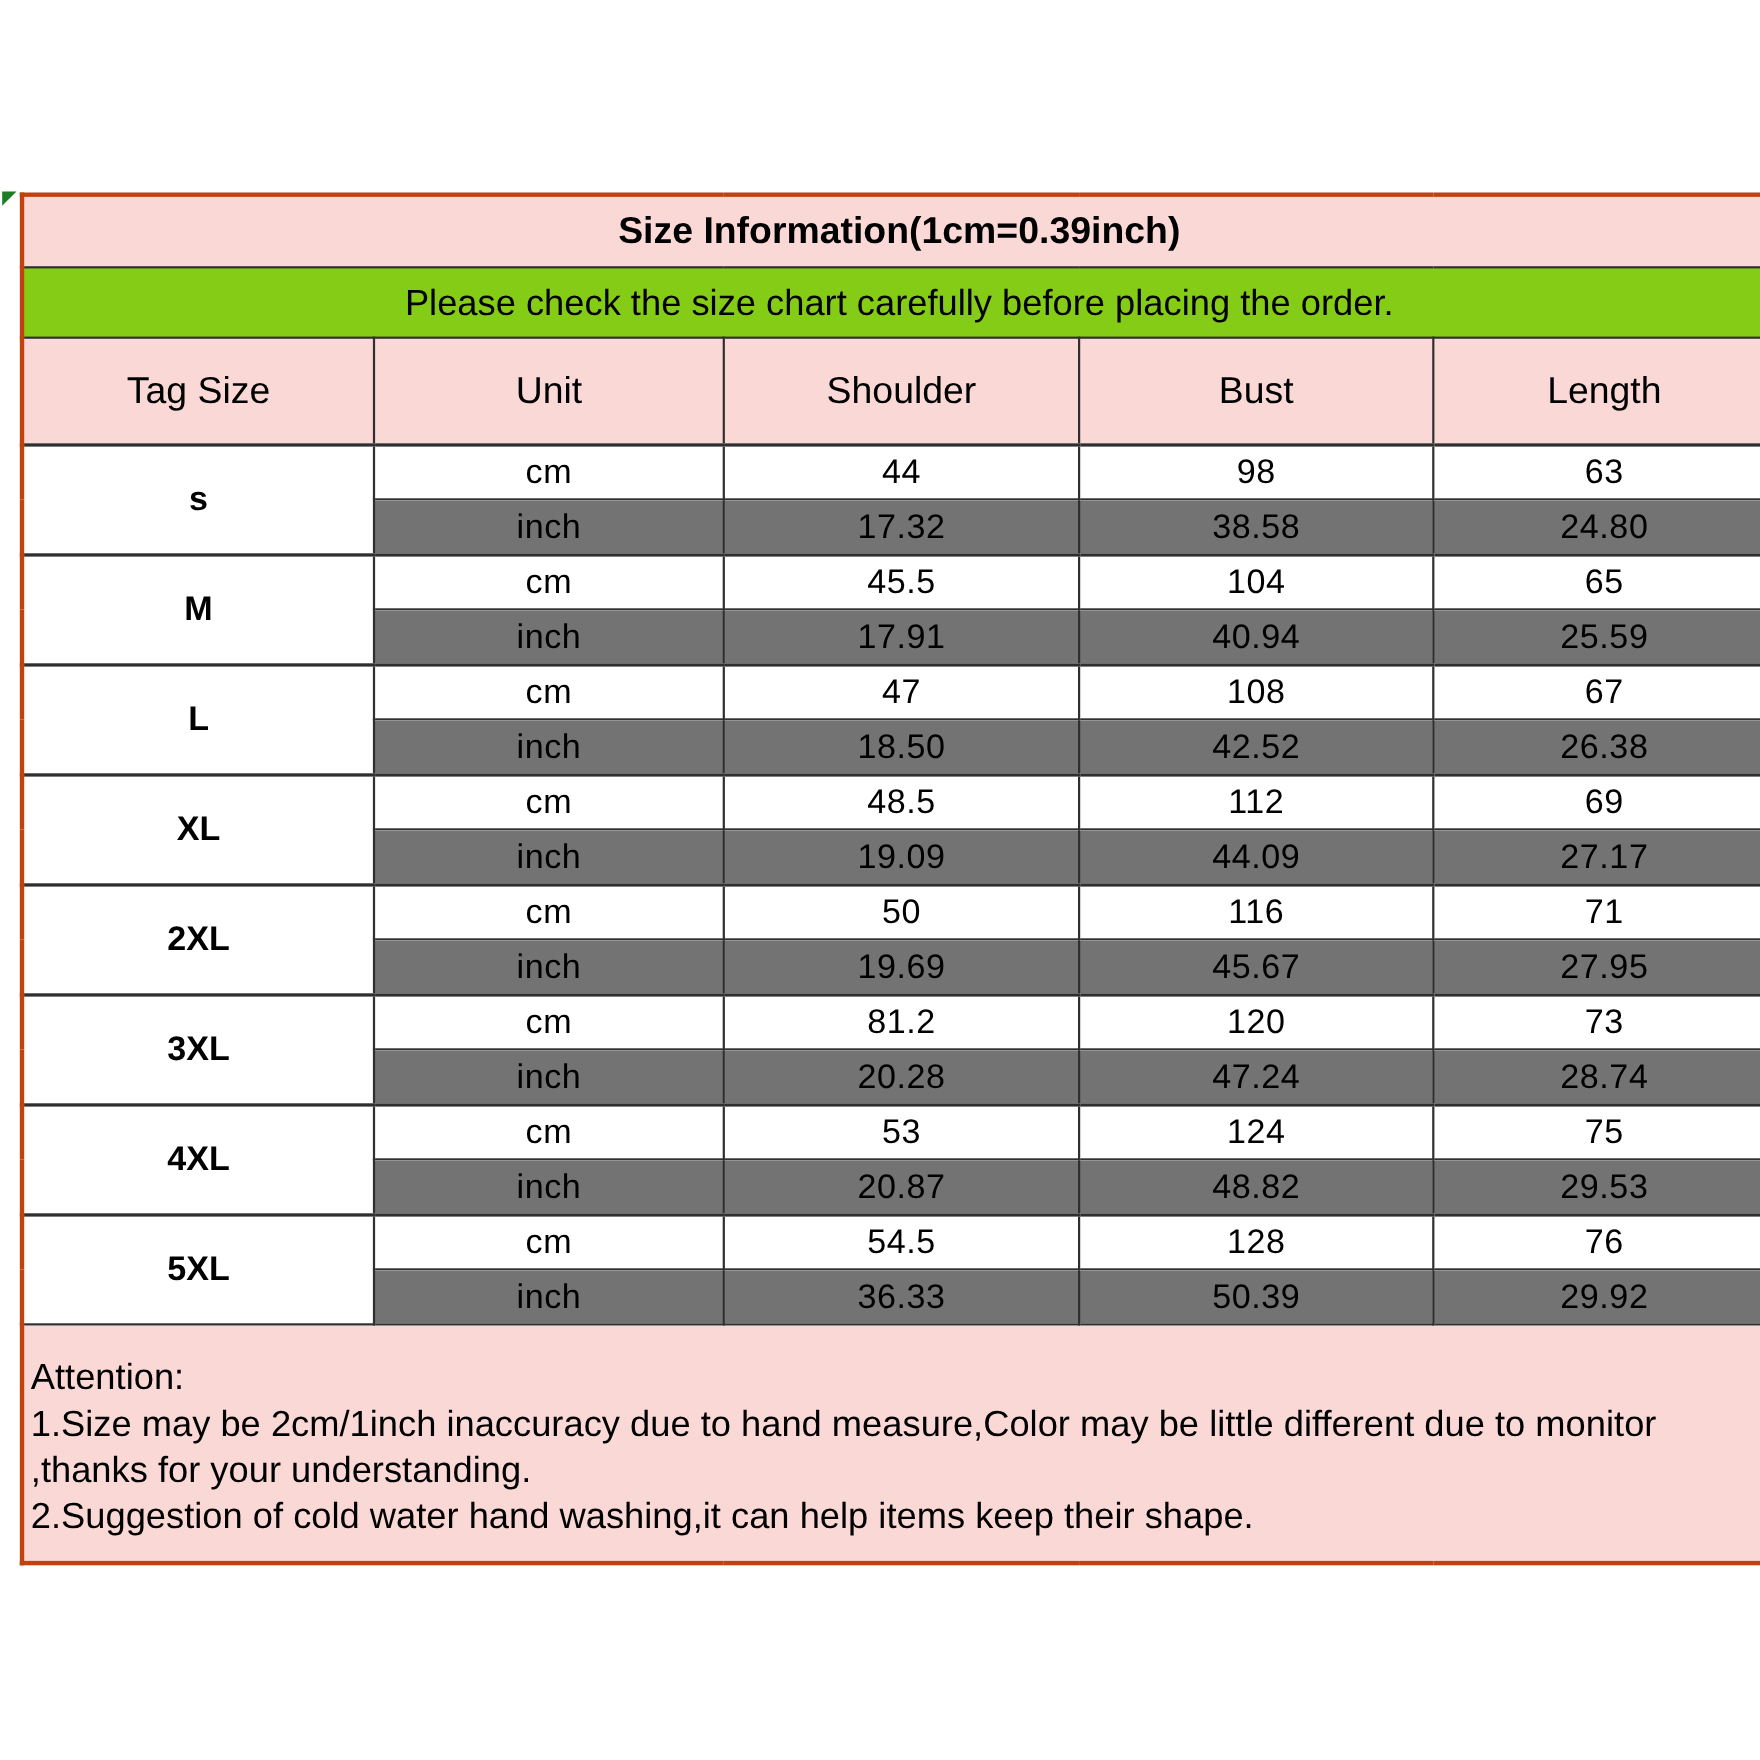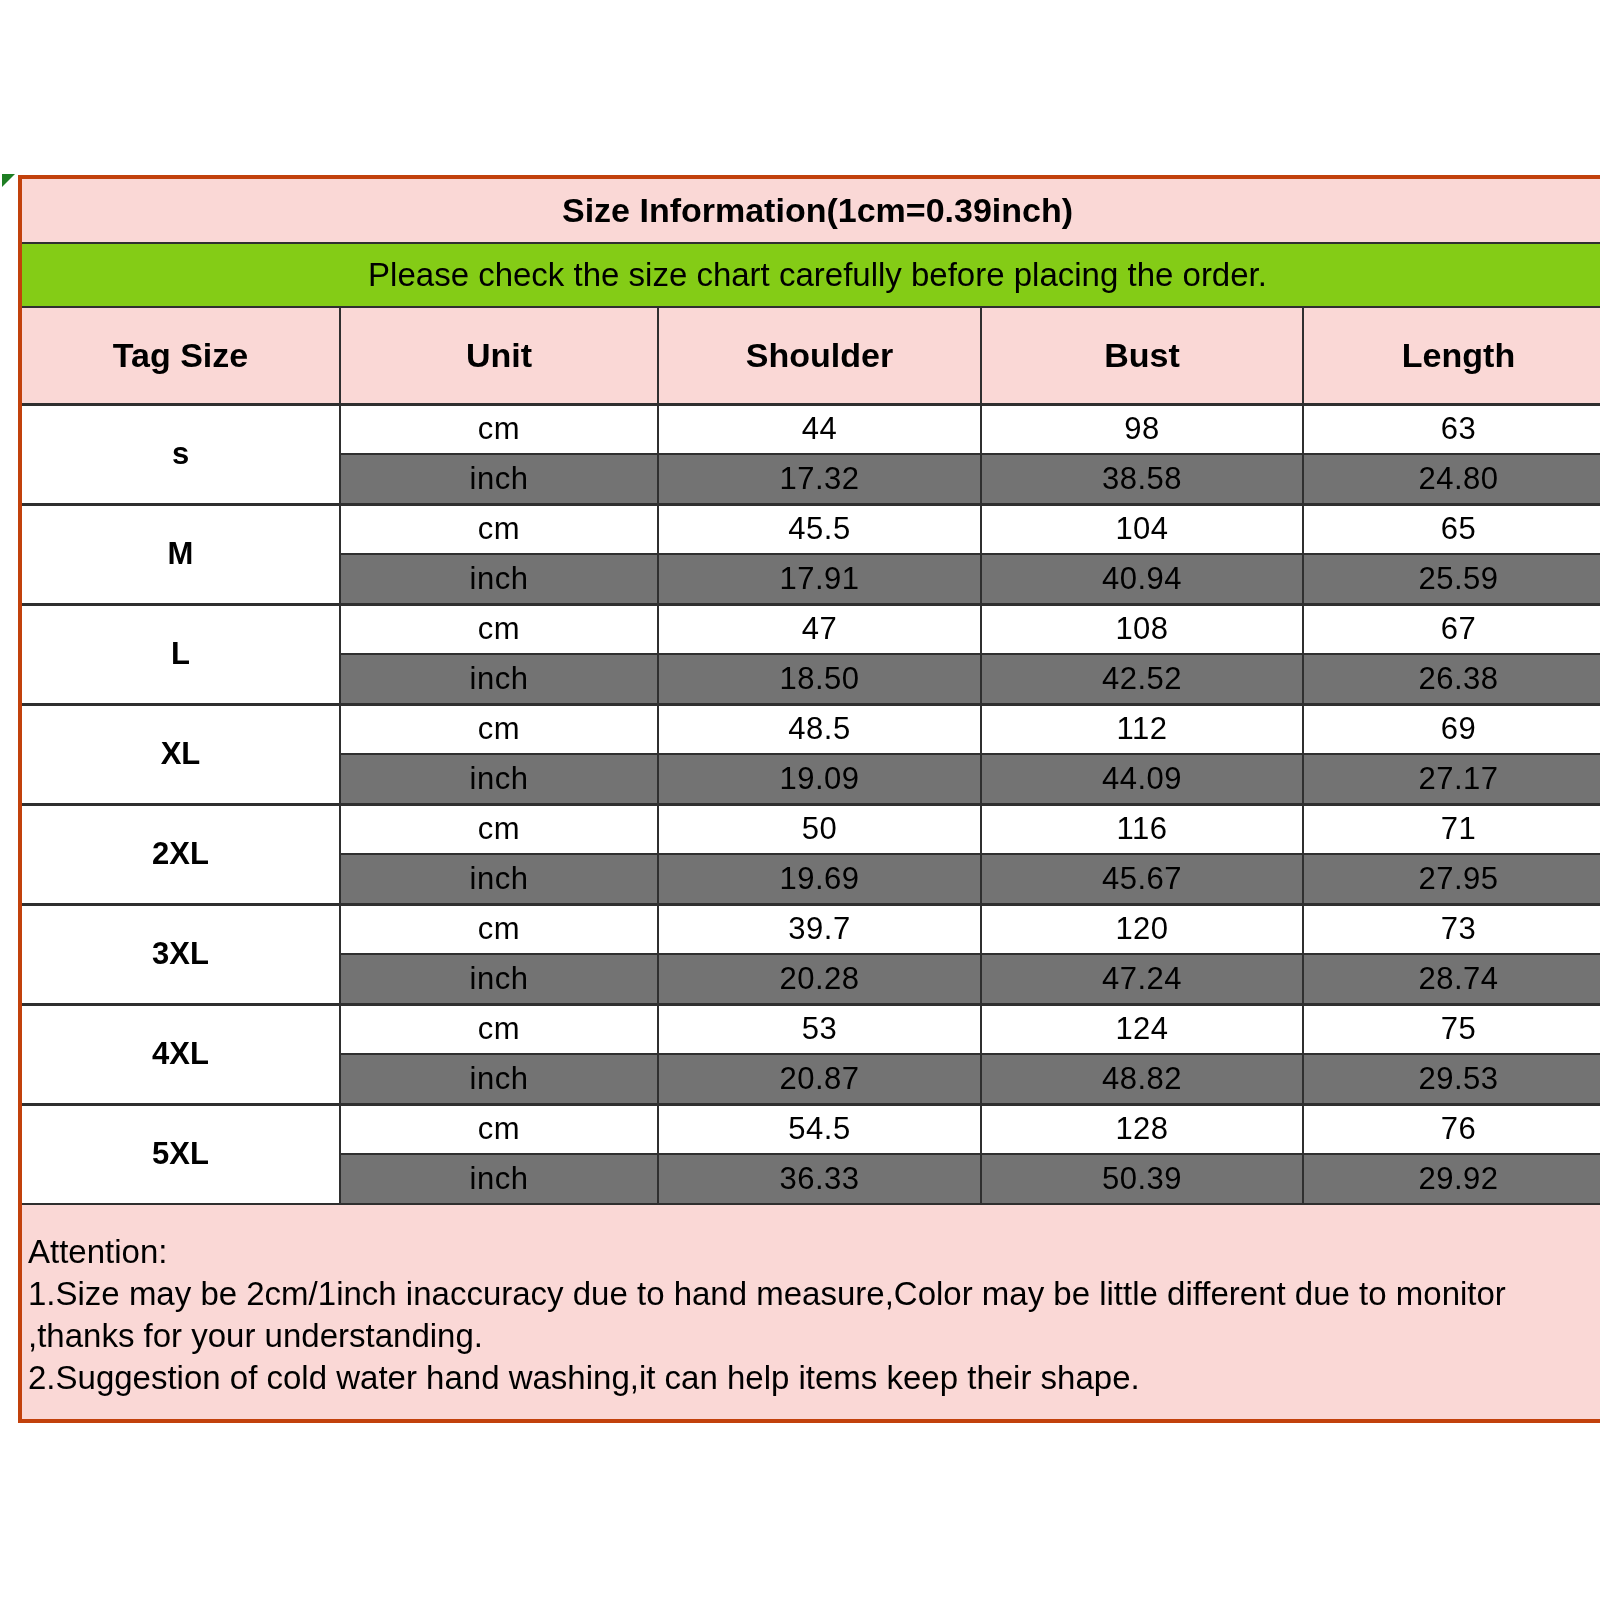--- a/index.html
+++ b/index.html
@@ -41,21 +41,21 @@
   tr.subtitle-row td {
     height: 64px;
     background: #84cc16;
     font-size: 33px;
     font-weight: normal;
   }
   tr.header-row th {
     height: 97px;
     background: #fad8d6;
     font-size: 34px;
-    font-weight: bold;
+    font-weight: normal;
   }
 
   
   tr.cm-row td, tr.inch-row td { height: 50px; font-size: 31px; }
   tr.cm-row td { background: #ffffff; }
   tr.inch-row td { background: #737373; }
   td.tag-cell {
     background: #ffffff !important;
     font-size: 36px;
     font-weight: bold;
@@ -184,21 +184,21 @@
       <tr class="inch-row">
         <td class="unit-cell">inch</td>
         <td class="num-cell">19.69</td>
         <td class="num-cell">45.67</td>
         <td class="num-cell">27.95</td>
       </tr>
 
       <tr class="cm-row group-start">
         <td class="tag-cell" rowspan="2">3XL</td>
         <td class="unit-cell">cm</td>
-        <td class="num-cell">39.7</td>
+        <td class="num-cell">81.2</td>
         <td class="num-cell">120</td>
         <td class="num-cell">73</td>
       </tr>
       <tr class="inch-row">
         <td class="unit-cell">inch</td>
         <td class="num-cell">20.28</td>
         <td class="num-cell">47.24</td>
         <td class="num-cell">28.74</td>
       </tr>
 

